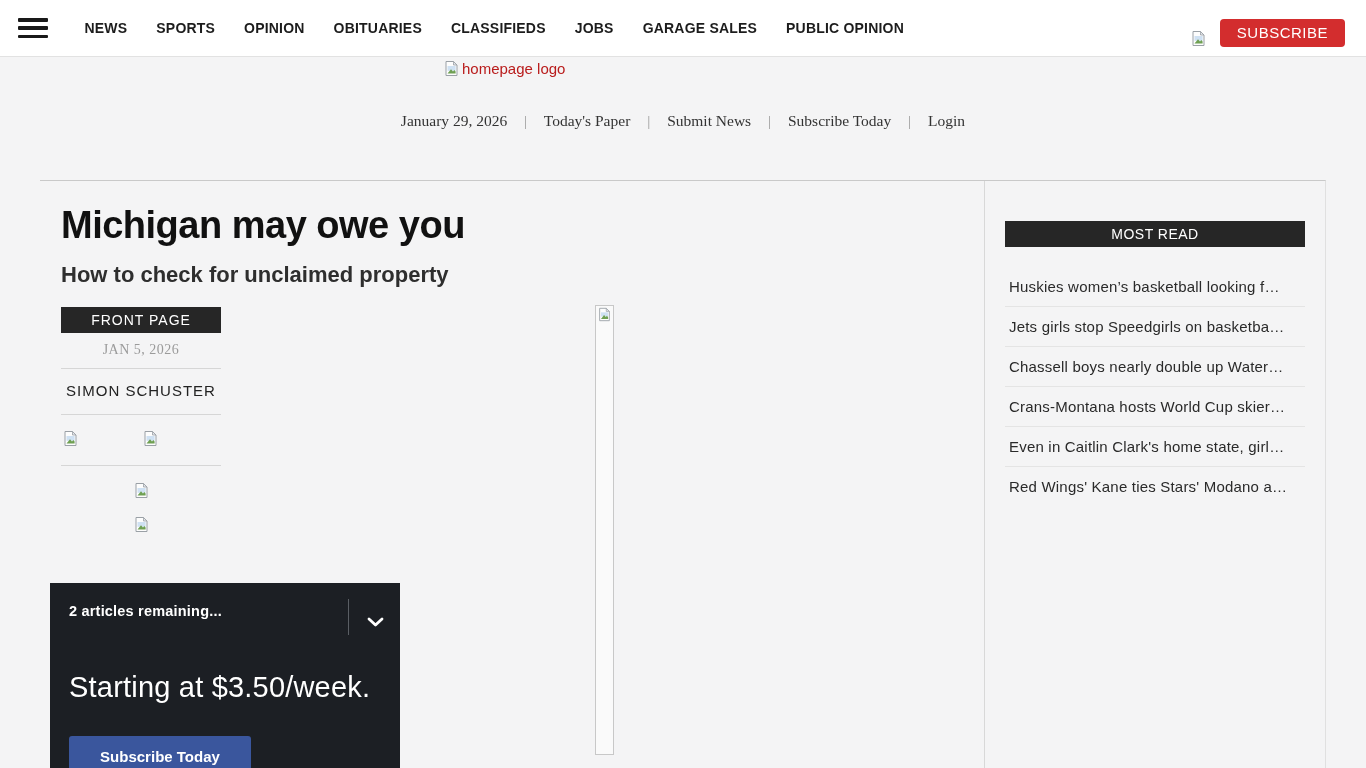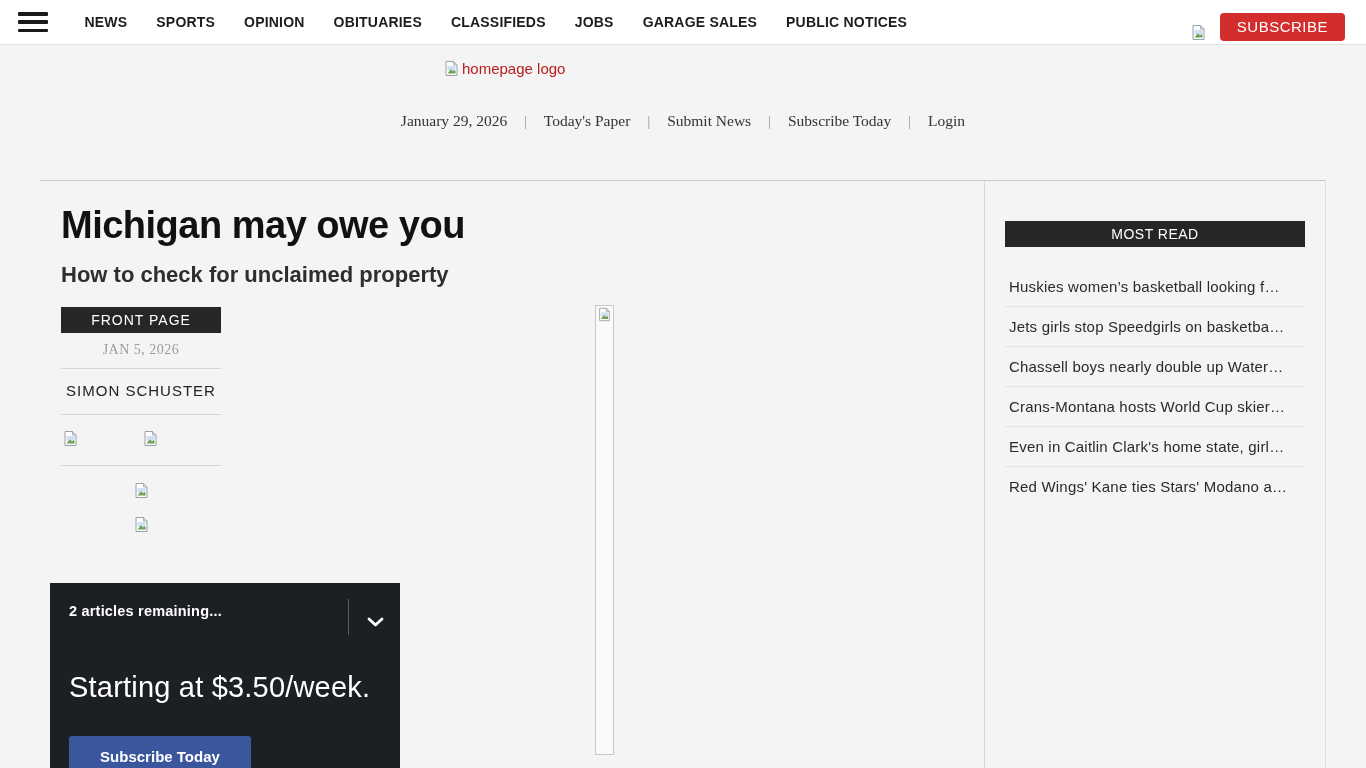--- a/index.html
+++ b/index.html
@@ -7,21 +7,21 @@
   body {
     font-family:"Liberation Sans", sans-serif;
     background:var(--page-bg,#f4f4f5);
     color:#1d1d1d;
     position:relative;
   }
   a { text-decoration:none; color:inherit; cursor:pointer; }
 
   
   .topnav {
-    position:absolute; top:0; left:0; width:1366px; height:45px;
+    position:absolute; top:0; left:0; width:1366px; height:57px;
     background:#fff; border-bottom:1px solid #e2e2e2;
     display:flex; align-items:center;
   }
   .hamburger { margin-left:18px; width:30px; height:20px; display:flex; flex-direction:column; justify-content:space-between; cursor:pointer; }
   .hamburger span { display:block; height:3.5px; background:#191919; border-radius:1px; }
   .navlinks { display:flex; list-style:none; margin-left:22px; }
   .navlinks a {
     display:block; padding:0 14.5px; font-size:14px; font-weight:700;
     letter-spacing:.2px; color:#1c1c1c; line-height:45px;
   }
@@ -137,21 +137,21 @@
     <li>
         <a>CLASSIFIEDS</a>
       </li>
     <li>
         <a>JOBS</a>
       </li>
     <li>
         <a>GARAGE SALES</a>
       </li>
     <li>
-        <a>PUBLIC NOTICES</a>
+        <a>PUBLIC OPINION</a>
       </li>
   </ul>
   <div class="nav-right">
     <svg class="bimg" viewBox="0 0 17 17">
       <path d="M3 1.5 H10.5 L14 5 V15.5 H3 Z" fill="#fdfdfd" stroke="#9aa0a6"></path>
       <path d="M10.5 1.5 V5 H14 Z" fill="#e4e7ea" stroke="#9aa0a6" stroke-width="0.8"></path>
       <path d="M4.5 6 H12.6 V10.8 H4.5 Z" fill="#cfe1f3"></path>
       <path d="M4.5 13.6 L8 9.2 L10 11.4 L11.3 10 L12.6 11.6 V13.6 Z" fill="#6fa053"></path>
     </svg>
     <button class="subscribe-btn">SUBSCRIBE</button>

